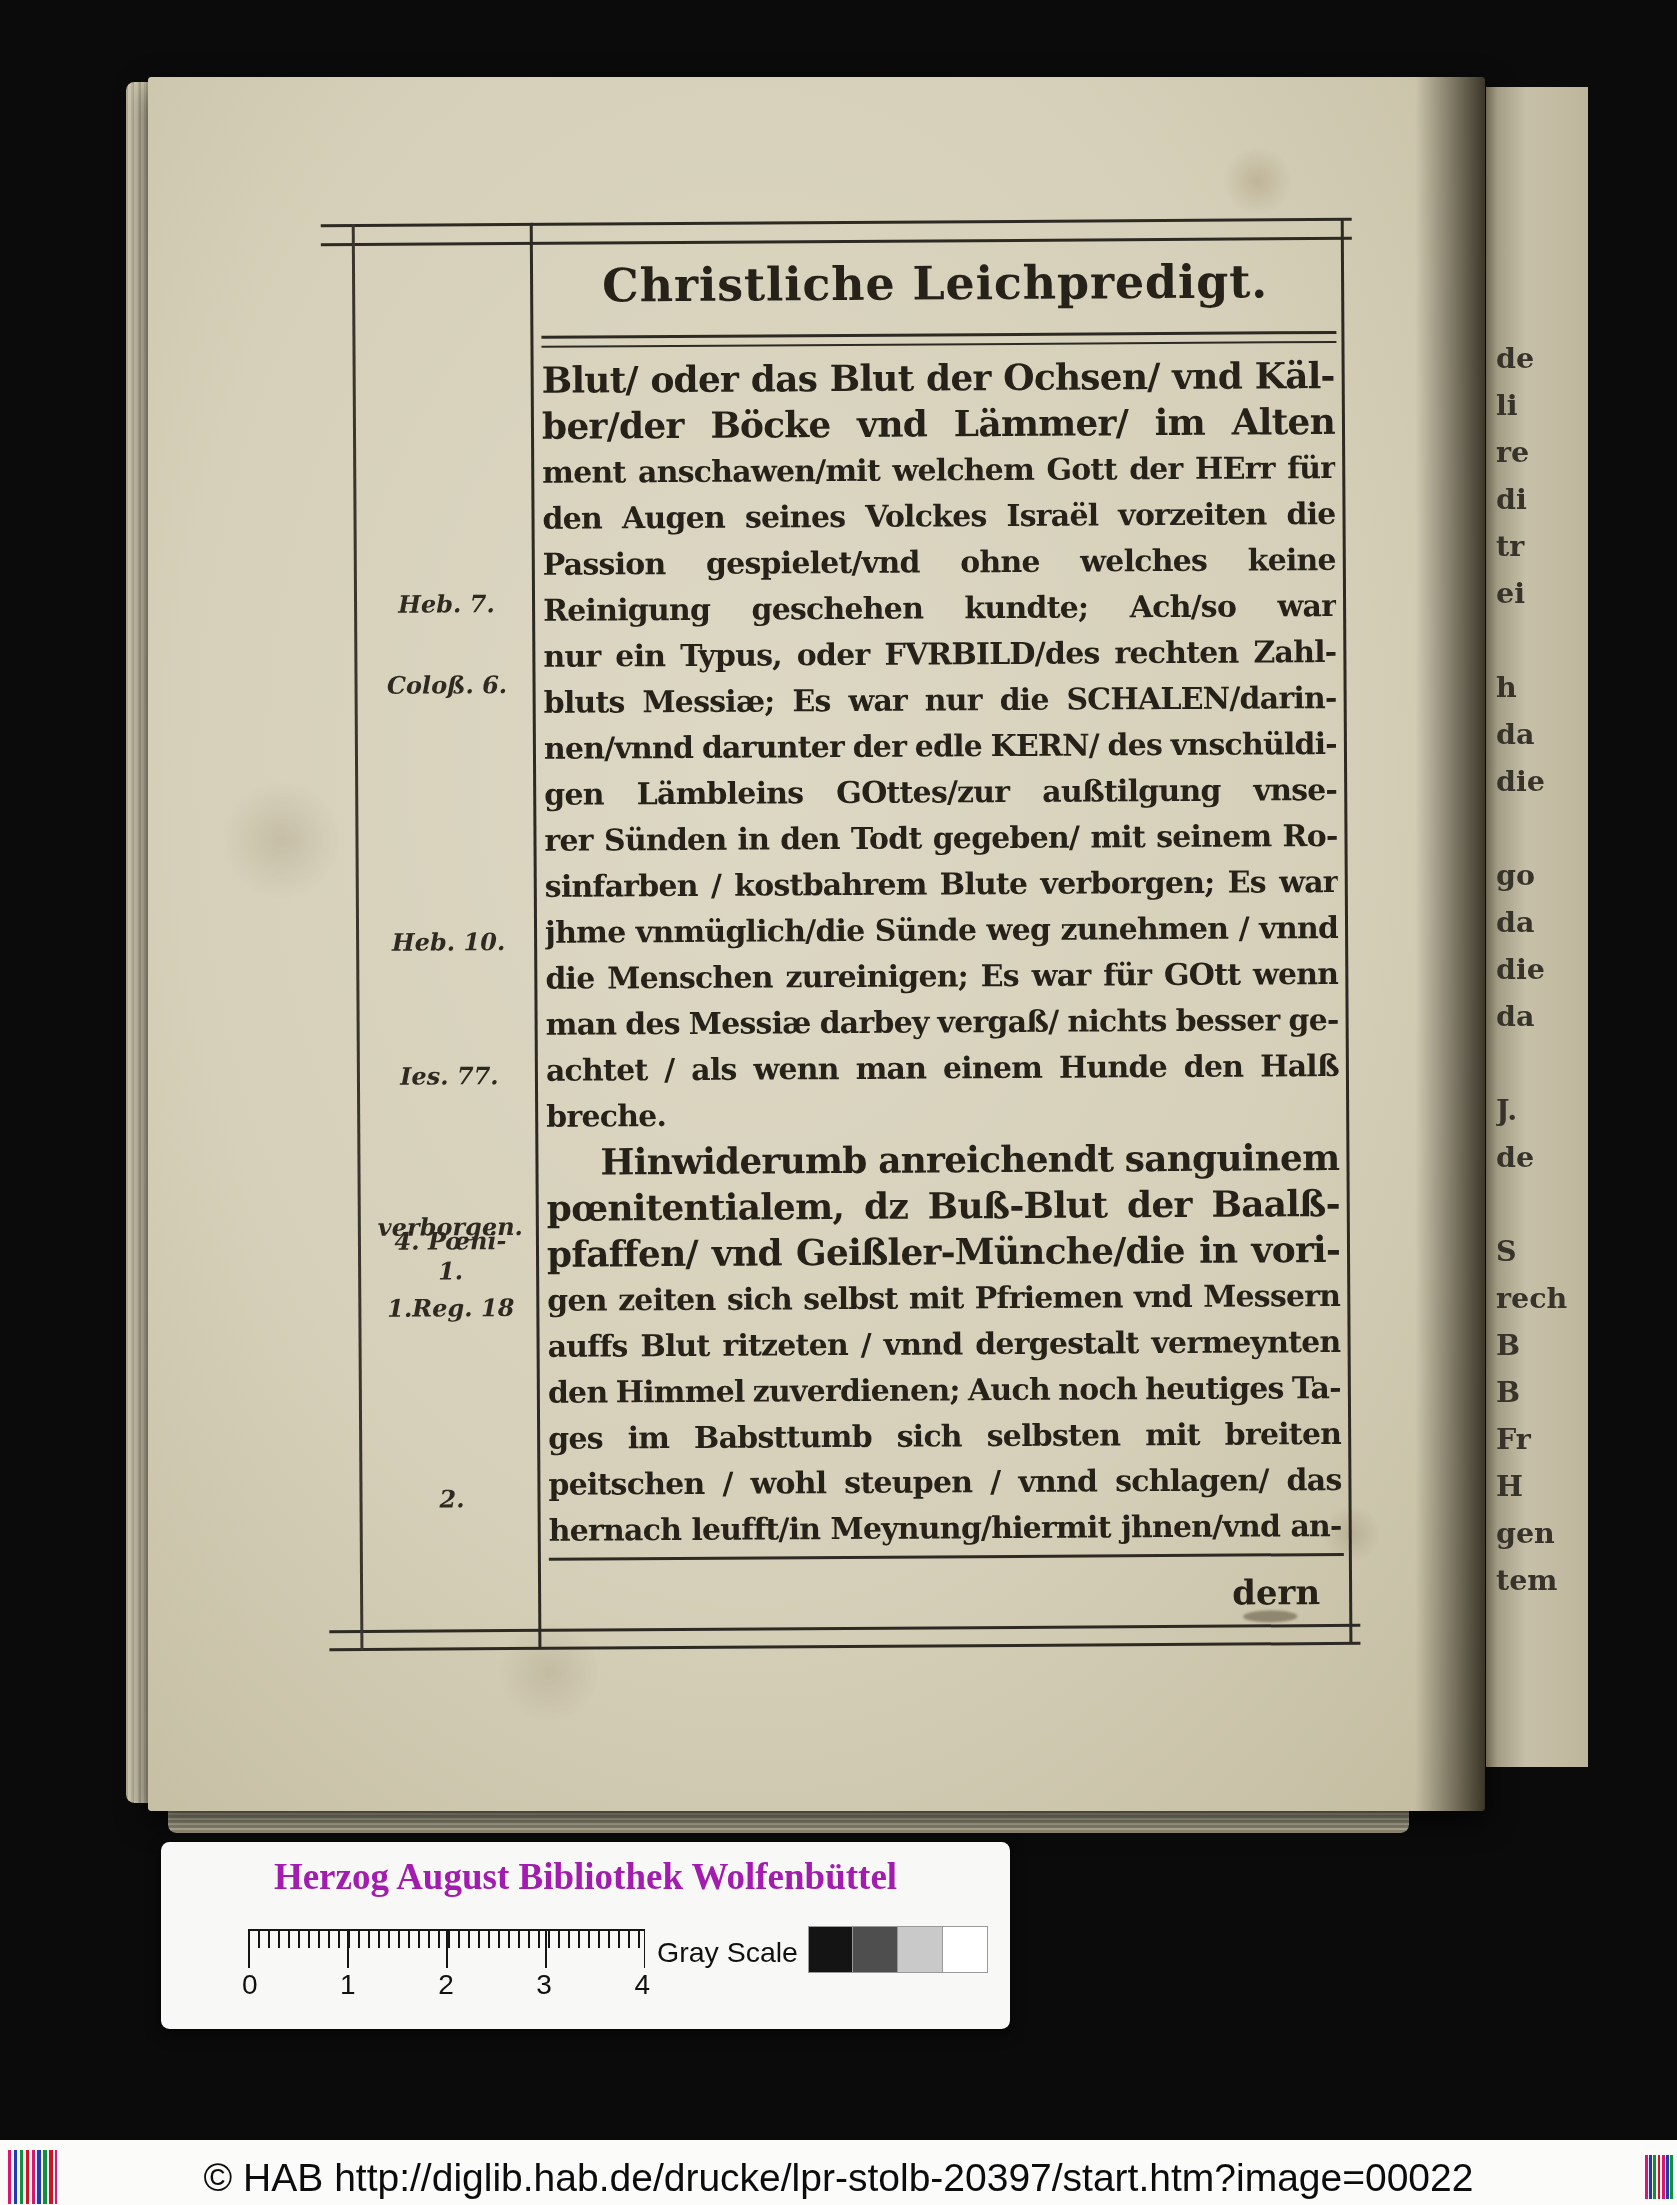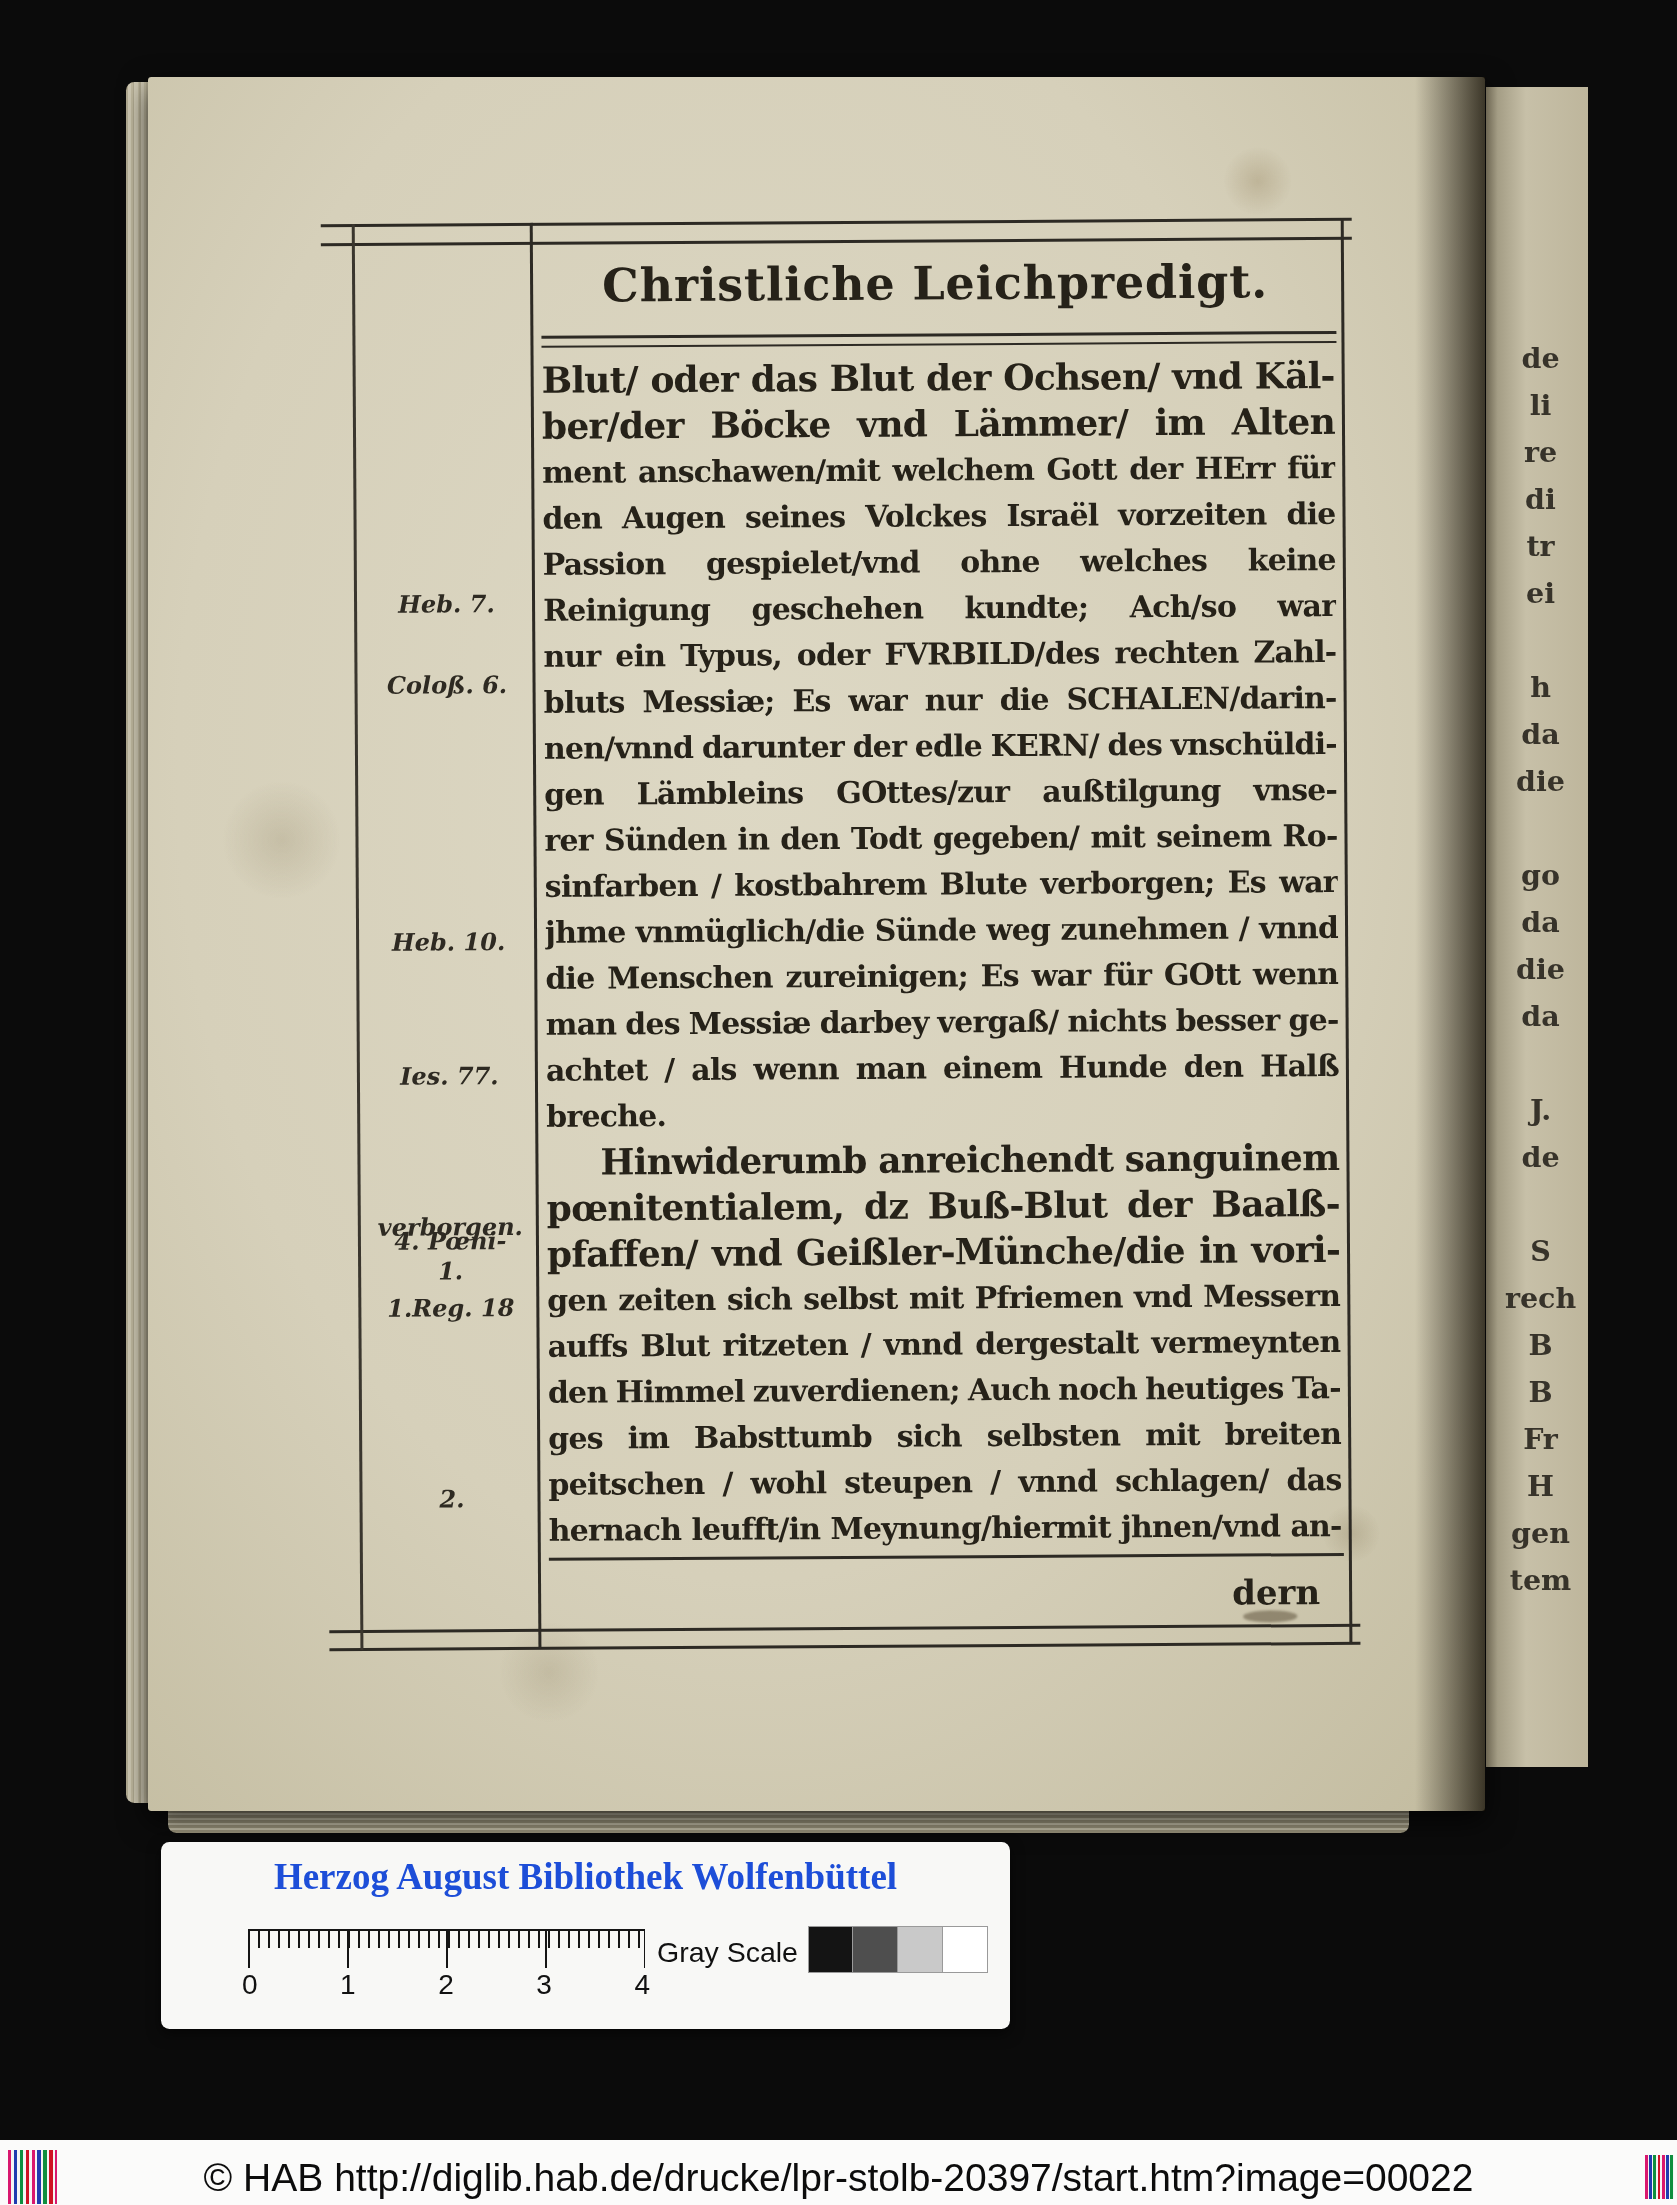--- a/index.html
+++ b/index.html
@@ -24,21 +24,21 @@
       radial-gradient(circle at 10% 44%, rgba(120,105,70,.18), transparent 59px),
       radial-gradient(circle at 90% 84%, rgba(120,105,70,.22), transparent 28.5px),
       radial-gradient(circle at 30% 92%, rgba(120,105,70,.16), transparent 50px); }
 
   .gutter { position:absolute; left:1415px; top:77px; width:70px; height:1734px;
     background:linear-gradient(90deg, rgba(20,15,5,0) 0%, rgba(20,15,5,.78) 100%); }
 
   .right-page { position:absolute; left:1486px; top:87px; width:102px; height:1680px;
     background:linear-gradient(90deg,#6e6753 0,#a49d85 11.7px,#c7c0a8 40px,#beb69c 100%); overflow:hidden; }
   .fragments { position:absolute; left:10px; top:248px; width:89px; }
-  .fragment { height:47px; line-height:47px; font-size:28.5px; font-weight:bold; color:#37332a; overflow:hidden;text-align:center; }
+  .fragment { height:47px; line-height:47px; font-size:28.5px; font-weight:bold; color:#37332a; overflow:hidden; }
 
   
   .print-area { position:absolute; inset:0; transform:rotate(-0.35deg); transform-origin:839px 922px; color:#262219; }
 
   .rl { position:absolute; background:#2d2a24; }
   .rt1 { left:325px; top:221px;  width:1031px; height:2.5px; }
   .rt2 { left:325px; top:240px;  width:1031px; height:2.5px; }
   .rb1 { left:325px; top:1627px; width:1031px; height:2.5px; }
   .rb2 { left:325px; top:1645px; width:1031px; height:2.5px; }
   .rvl { left:356px; top:221px;  width:2.5px;  height:1426px; background:#3a362e; }
@@ -64,21 +64,21 @@
 
   .catchword { position:absolute; left:1006px; top:1575px; width:310px; text-align:right;
     font-size:34px; font-weight:bold; }
   .smudge { position:absolute; left:1239px; top:1613px; width:54px; height:11.7px;
     background:rgba(70,58,36,.45); border-radius:50%; filter:blur(0.8px); }
 
   
   .info-bar { position:absolute; left:161px; top:1842px; width:849px; height:187px;
     background:#f8f8f6; border-radius:8.4px; box-shadow:0 5px 13.4px rgba(0,0,0,.55); }
   .bar-title { padding-top:13.4px; text-align:center; font-family:"Liberation Serif", serif;
-    font-weight:bold; font-size:37px; color:#1d4ed8; }
+    font-weight:bold; font-size:37px; color:#a21caf; }
   .ruler-ticks { position:absolute; left:87px; top:87px; width:397px; height:39px;
     border-top:2.5px solid #151515;
     background-image:
       repeating-linear-gradient(90deg,#151515 0 2.5px,transparent 2.5px 99px),
       repeating-linear-gradient(90deg,#151515 0 1.7px,transparent 1.7px 10px);
     background-size:100% 100%, 100% 17px;
     background-repeat:no-repeat, repeat-x; }
   .ruler-numbers { position:absolute; left:77px; top:127px; width:416px; display:flex;
     justify-content:space-between; font-family:"Liberation Sans", sans-serif; font-size:28px; color:#111; }
   .rnum { width:23.5px; text-align:center; }

